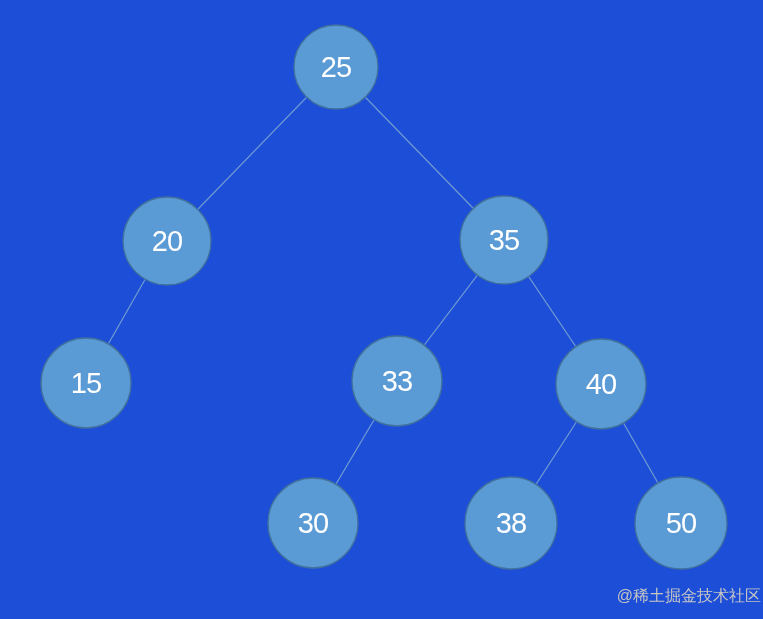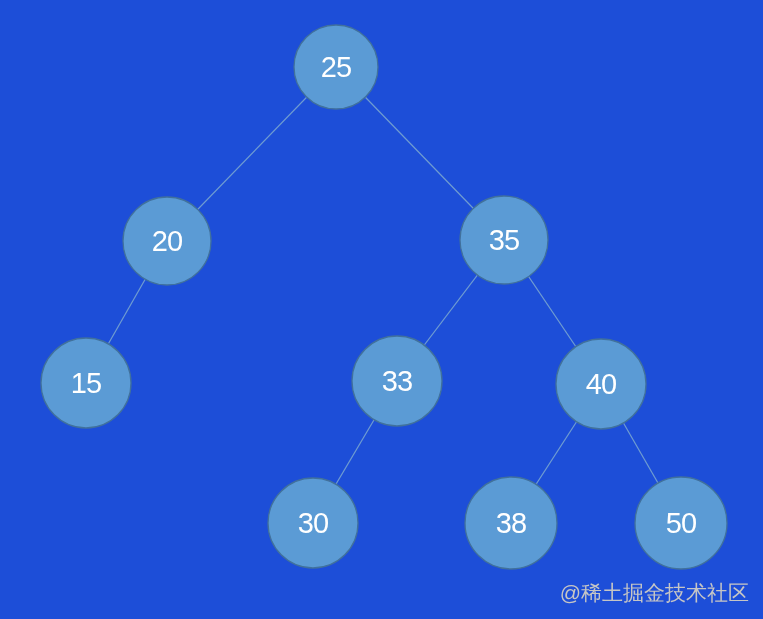--- a/index.html
+++ b/index.html
@@ -23,23 +23,23 @@
     height: 619px;
     display: block;
   }
   .node-label {
     font-family: "Liberation Sans", "DejaVu Sans", sans-serif;
     font-weight: 400;
     letter-spacing: -1px;
   }
   .watermark {
     position: absolute;
-    right: 14px;
+    right: 2px;
     bottom: 14px;
-    font-size: 21px;
+    font-size: 16px;
     line-height: 1.2;
     color: #c5c5c5;
     user-select: none;
     white-space: nowrap;
   }
 </style>
 </head>
 <body>
 
 <div class="stage">

